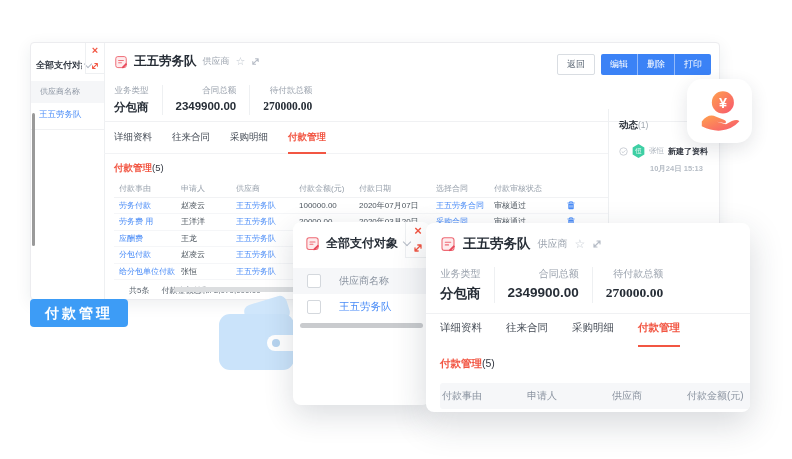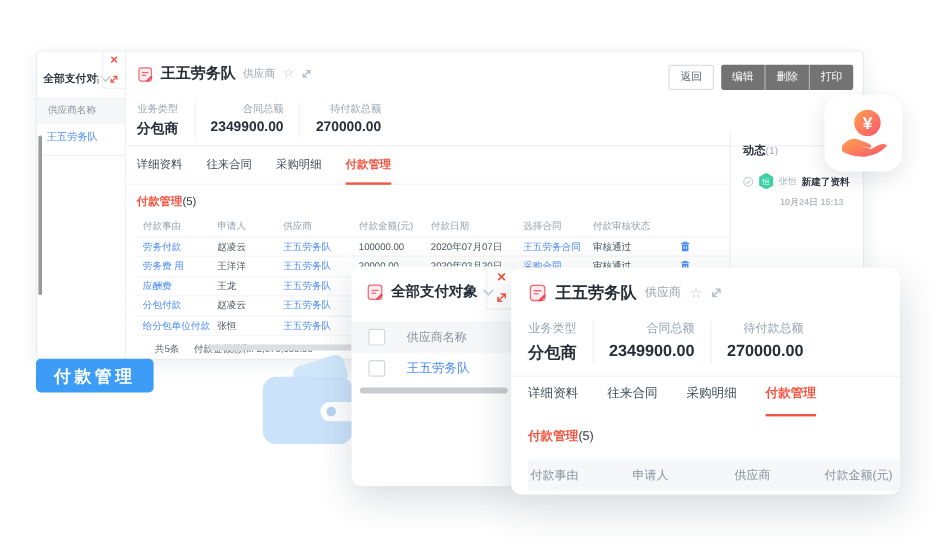--- a/index.html
+++ b/index.html
@@ -24,27 +24,27 @@
   .pane-div{left:0;right:0;top:86px;border-top:1px solid #f0f1f3;height:0;}
   .pane-scroll{left:1px;top:70px;width:3px;height:133px;background:#9a9a9a;border-radius:2px;}
   
   .mw-head{left:73px;right:0;top:0;height:78px;border-bottom:1px solid #f0f1f3;}
   .titlerow{left:10px;top:10px;display:flex;align-items:center;gap:6px;}
   .mw-title{font-size:12.5px;font-weight:bold;color:#262d36;}
   .mw-sub{font-size:9px;color:#9aa2ad;}
   .star{font-size:11px;color:#c3c9d1;line-height:1;}
   .btnrow{right:8px;top:11px;display:flex;gap:6px;align-items:center;}
   .backbtn{font-size:9px;color:#596573;border:1px solid #d9dde2;border-radius:2px;padding:3px 9px;background:#fff;}
-  .rgrp{display:flex;background:#737373;border-radius:2px;overflow:hidden;justify-content:center;}
+  .rgrp{display:flex;background:#3b82f6;border-radius:2px;overflow:hidden;justify-content:center;}
   .rgrp .rb{padding:4px 9px;font-size:9px;color:#fff;}
   .rgrp .rb + .rb{border-left:1px solid rgba(255,255,255,.45);}
   .stats{left:10px;top:42px;display:flex;}
   .stat{padding:0 13px;border-right:1px solid #eef0f2;text-align:right;}
   .stat:first-child{padding-left:0;}
-  .stat:last-child{border-right:none;}
+  .stat:last-child{border-right:none;font-family:Liberation Serif, serif;}
   .stat .lb{font-size:8.5px;color:#9aa2ad;margin-bottom:3px;}
   .stat .vl{font-size:11.5px;font-weight:bold;color:#262d36;}
   
   .activity{right:0;top:66px;bottom:0;width:111px;border-left:1px solid #eef0f2;padding:10px 0 0 10px;box-sizing:border-box;}
   .act-title{font-size:9.5px;font-weight:bold;color:#262d36;}
   .act-count{font-size:8.5px;color:#a0a8b0;font-weight:normal;}
   .act-entry{display:flex;align-items:center;gap:4px;margin-top:12px;}
   .hexa{width:13px;height:14px;background:#3ecfa4;color:#fff;font-size:6px;display:flex;align-items:center;justify-content:center;
     clip-path:polygon(50% 0,95% 25%,95% 75%,50% 100%,5% 75%,5% 25%);flex:0 0 auto;}
   .act-user{font-size:7.5px;color:#a8b0ba;}

